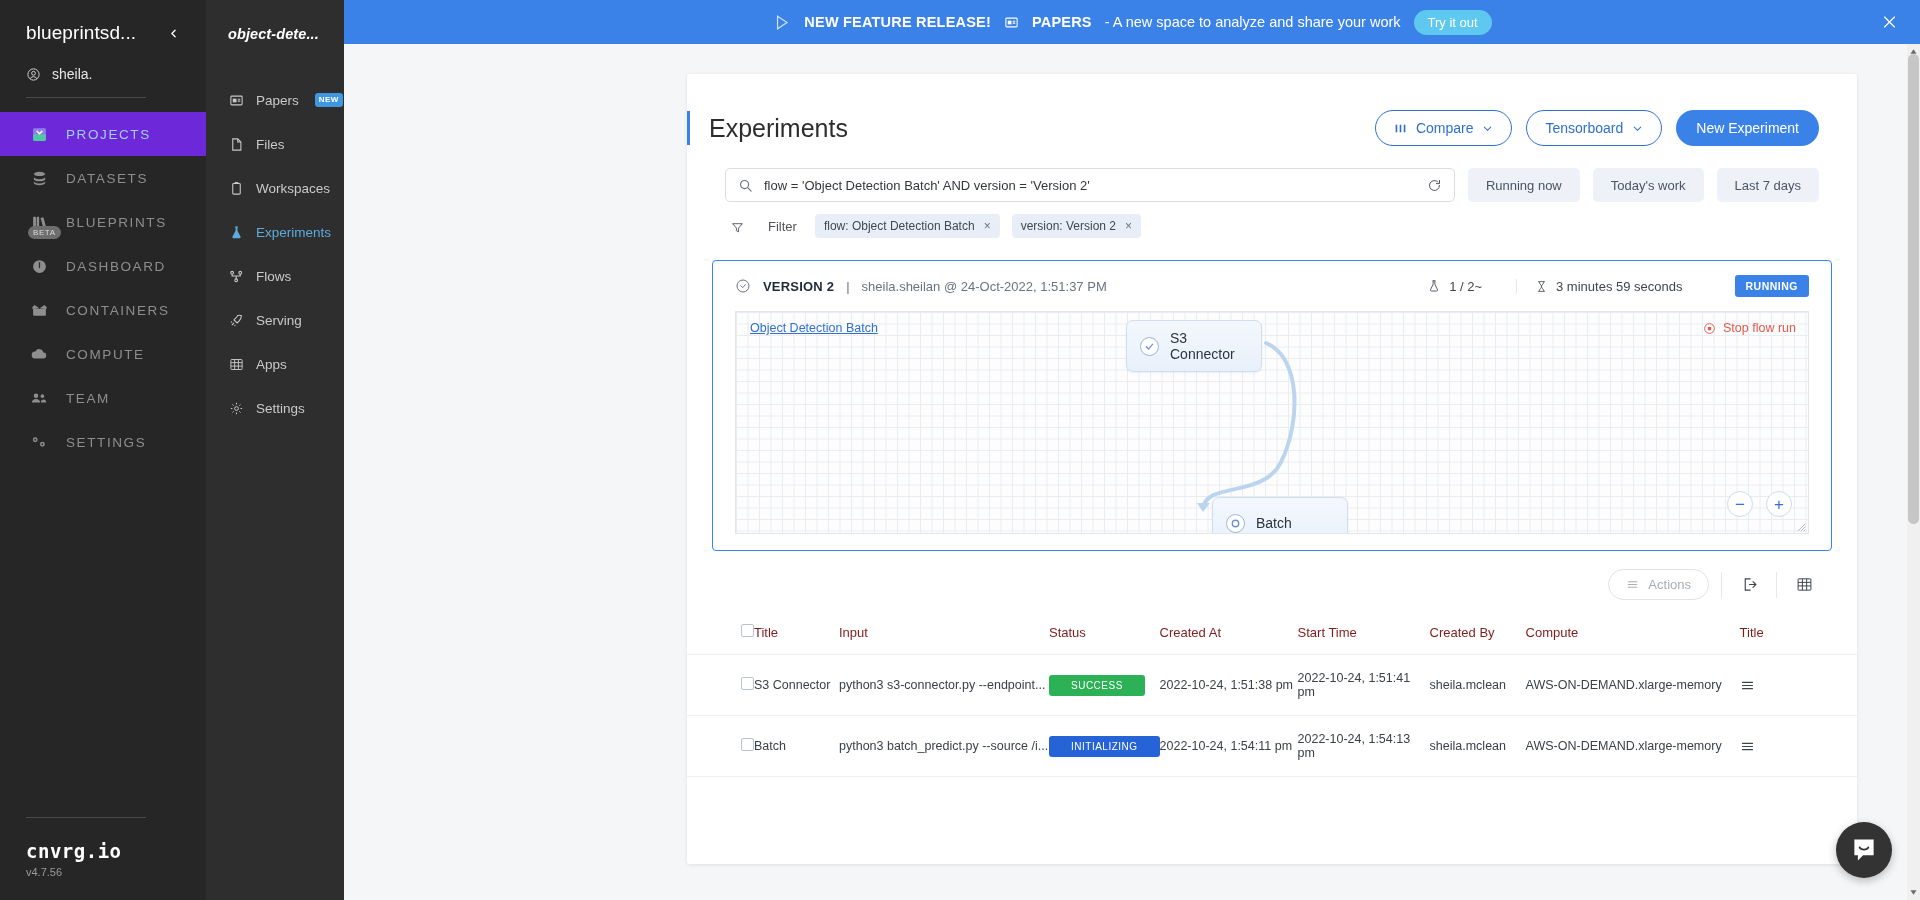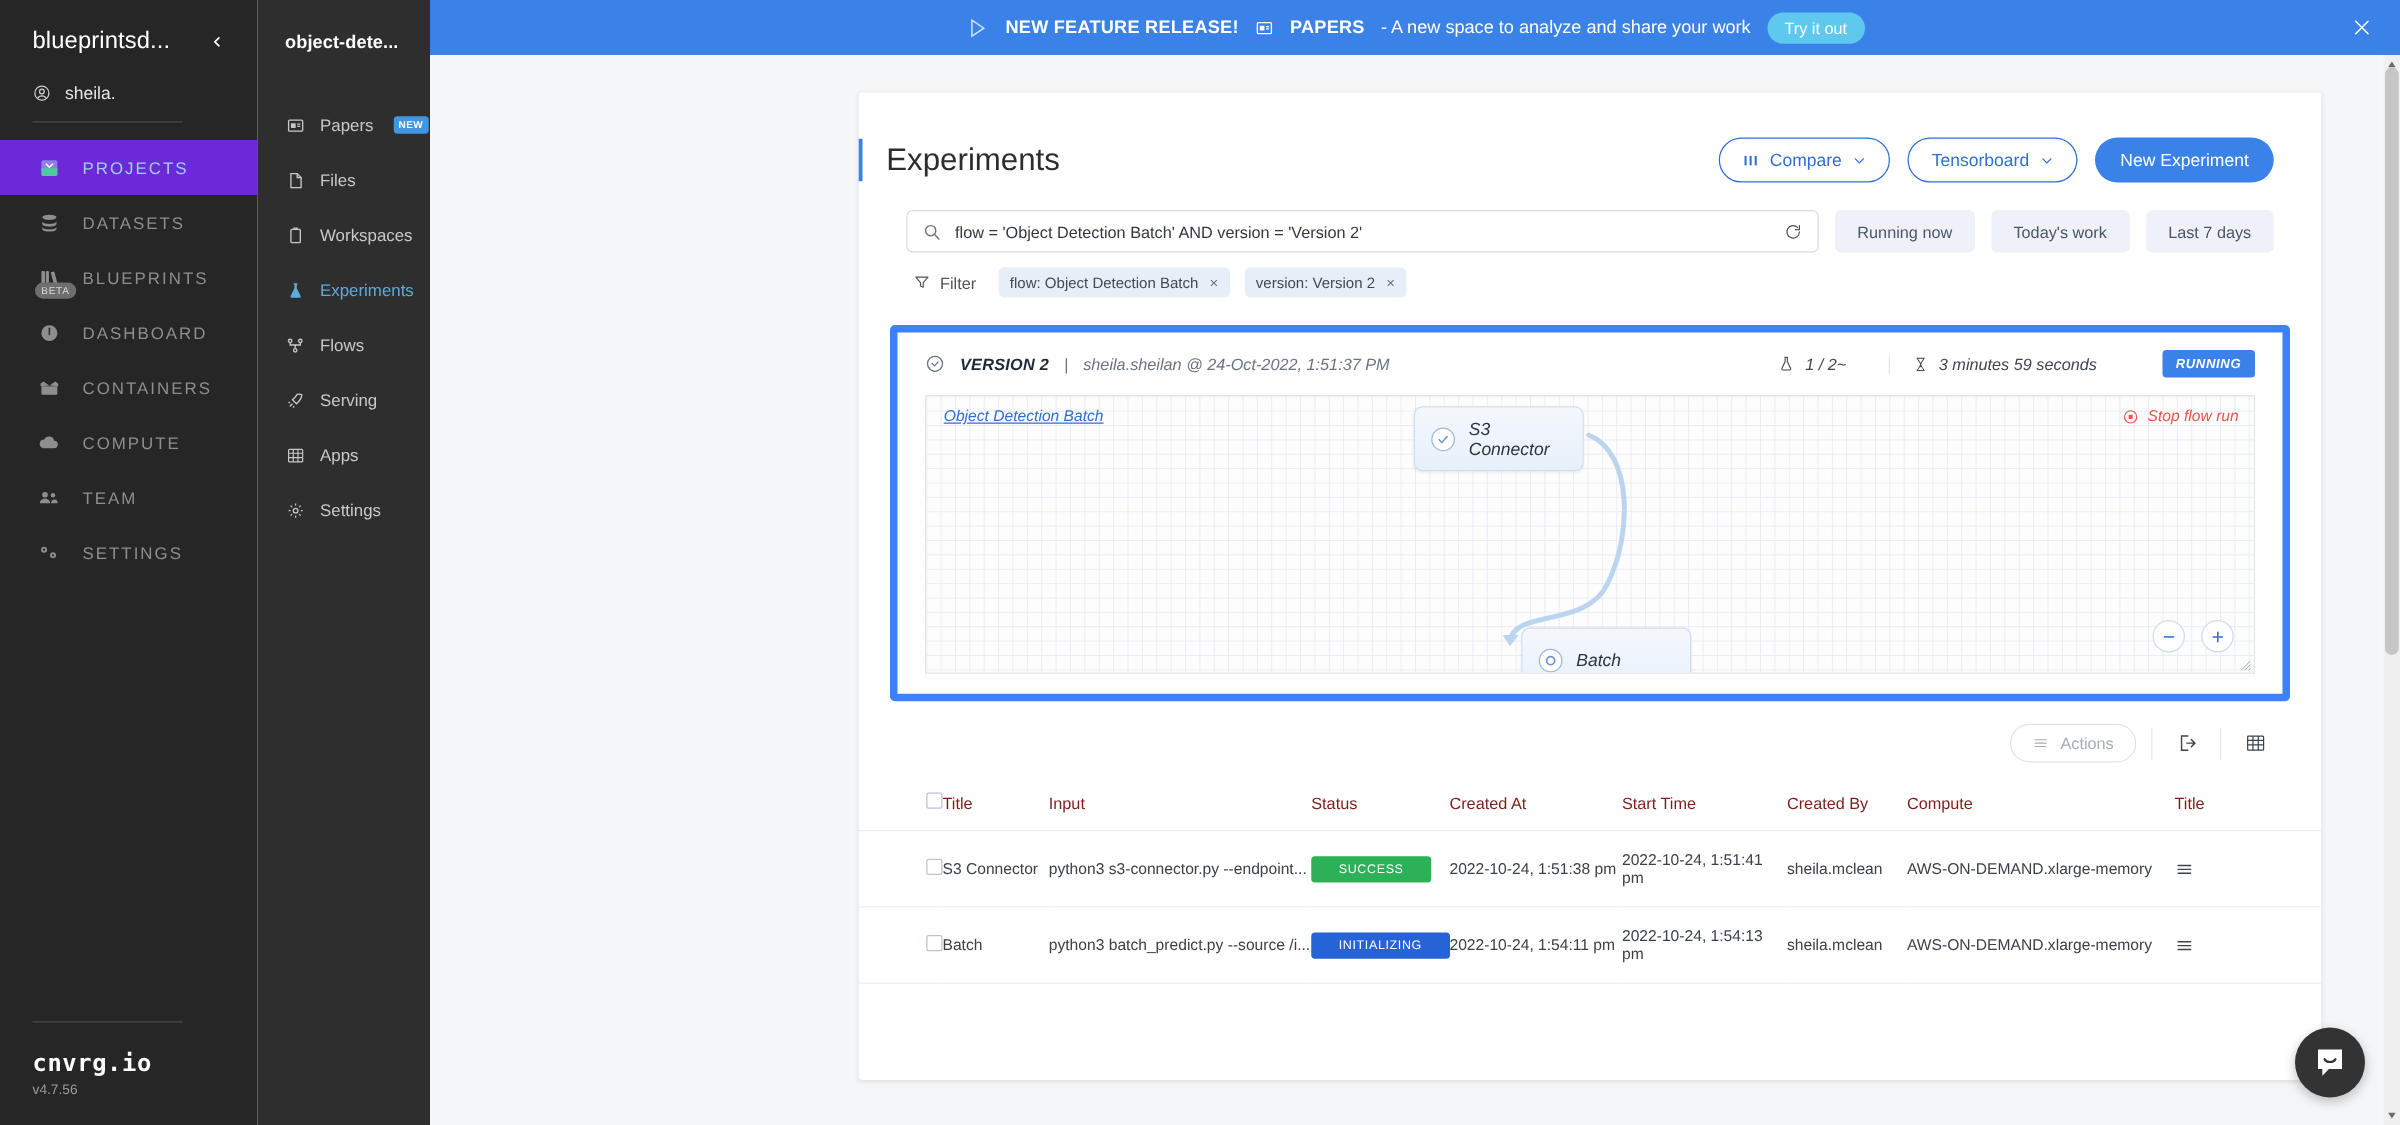--- a/index.html
+++ b/index.html
@@ -49,21 +49,21 @@
   .nav-footer { position: absolute; bottom: 22px; left: 0; width: 206px; padding-left: 26px; }
   .nav-footer .fsep { height: 1px; background: #4a4a4a; width: 120px; margin-bottom: 22px; }
   .brand { color: #ffffff; font-family: "DejaVu Sans Mono", monospace; font-size: 19px; font-weight: 700; letter-spacing: .5px; }
   .brand-ver { color: #9b9b9b; font-size: 11px; margin-top: 4px; }
 
   
   .nav-secondary {
     width: 100px; height: 900px; background: #2e2e2e; flex: 0 0 100px; padding-top: 20px;
     min-width: 138px; width: 138px; flex: 0 0 138px;
   }
-  .proj-title { color: #ffffff; font-size: 14.5px; font-weight: 700; padding: 6px 0 0 22px; letter-spacing: .1px; }
+  .proj-title { color: #ffffff; font-size: 14.5px; font-weight: 700; padding: 6px 0 0 22px; letter-spacing: .1px; font-style: italic; }
   .sub-items { margin-top: 36px; }
   .sub-item {
     display: flex; align-items: center; gap: 12px; height: 44px; padding-left: 22px;
     font-size: 13.5px; color: #c9c9c9; cursor: pointer;
   }
   .sub-item .sub-ico { width: 16px; height: 16px; display:flex; align-items:center; justify-content:center; flex: 0 0 16px; }
   .sub-item.active { color: #5bacdc; }
   .new-pill {
     background: #3f97e0; color: #ffffff; font-size: 8px; font-weight: 700; letter-spacing: .4px;
     border-radius: 3px; padding: 2px 4px; margin-left: 4px; line-height: 10px;
@@ -118,30 +118,30 @@
     flex: 1; height: 34px; border: 1px solid #dadde2; border-radius: 5px;
     display: flex; align-items: center; padding: 0 12px; gap: 11px; background: #fff;
   }
   .search-val { flex: 1; font-size: 13px; color: #33373d; border: none; outline: none; background: transparent;
                 font-family: "Liberation Sans", sans-serif; }
   .quick-pill {
     background: #eef2f8; border-radius: 5px; height: 34px; padding: 0 18px;
     display: flex; align-items: center; font-size: 13px; color: #4b5563; cursor: pointer;
   }
   .filter-row { display: flex; align-items: center; gap: 12px; padding: 12px 38px 0 38px; }
-  .filter-btn { display: flex; align-items: flex-start; gap: 8px; font-size: 13px; color: #52525b; cursor: pointer; padding: 4px 6px; }
+  .filter-btn { display: flex; align-items: flex-end; gap: 24px; font-size: 13px; color: #52525b; cursor: pointer; padding: 4px 6px; }
   .chip {
     background: #e8eef7; border-radius: 4px; height: 24px; padding: 0 9px;
     display: flex; align-items: center; gap: 9px; font-size: 12px; color: #3f4854; cursor: pointer;
   }
   .chip .x { color: #6b7280; font-size: 12px; cursor: pointer; }
 
   
   .flow-panel {
-    margin: 22px 25px 0 25px; border: 6px solid #3b82f6; border-radius: 4px; background: #fff; font-style: italic;
+    margin: 22px 25px 0 25px; border: 1px solid #3b82f6; border-radius: 4px; background: #fff;
   }
   .flow-head { display: flex; align-items: center; justify-content: space-between; padding: 14px 22px; }
   .flow-head-left { display: flex; align-items: center; gap: 12px; font-size: 13px; color: #6b7280; }
   .ver-strong { color: #1f2937; font-weight: 700; font-size: 13px; letter-spacing: .2px; }
   .flow-head-right { display: flex; align-items: center; gap: 16px; }
   .meta { display: flex; align-items: center; gap: 8px; font-size: 13px; color: #3f4551; padding: 0 18px; }
   .meta + .meta { border-left: 1px solid #e3e6ea; }
   .running-badge {
     background: #3b82e8; color: #fff; font-size: 10.5px; font-weight: 700; letter-spacing: .5px;
     border-radius: 3px; padding: 5px 11px; margin-left: 18px;

